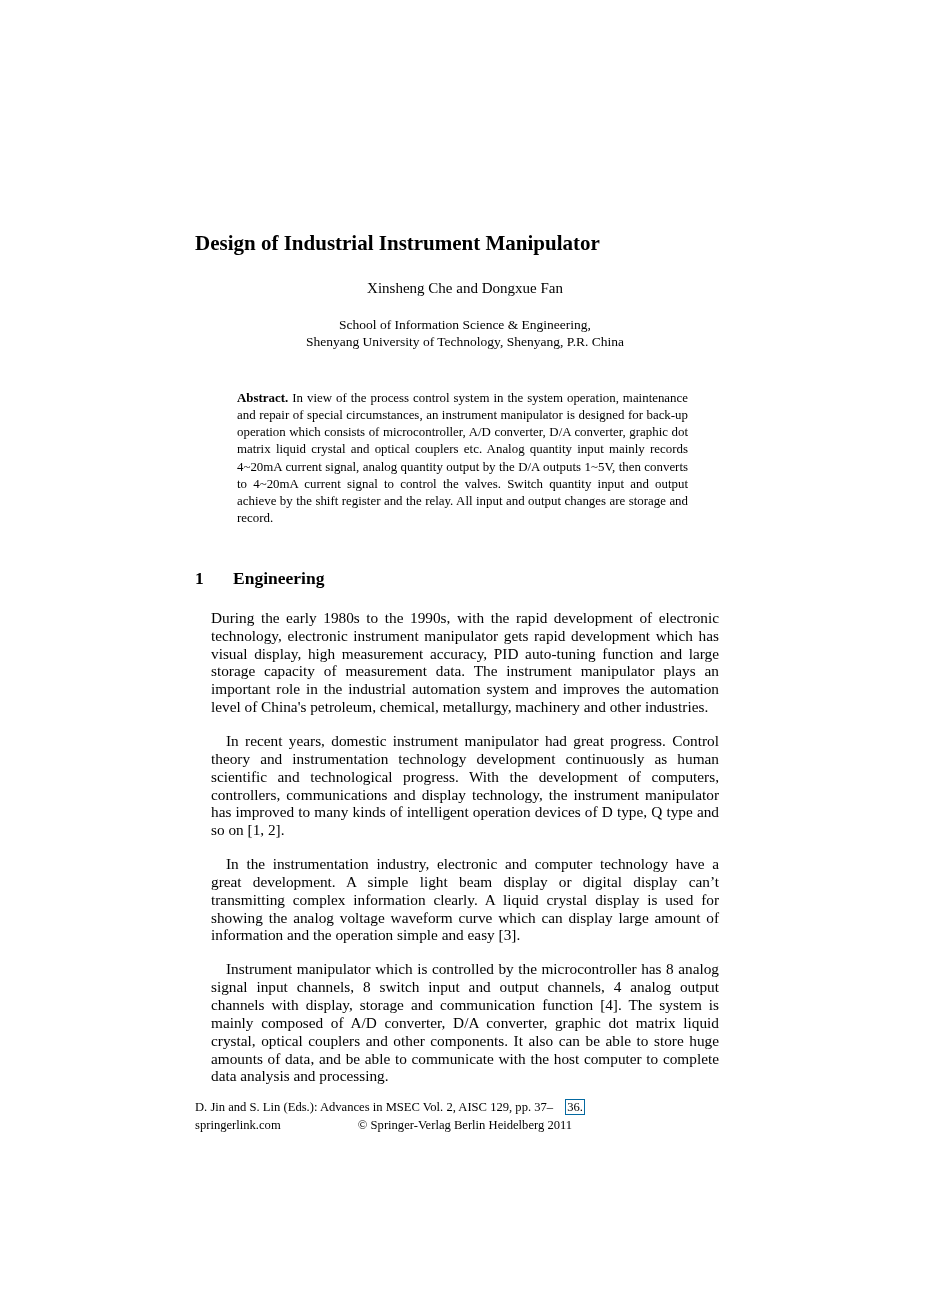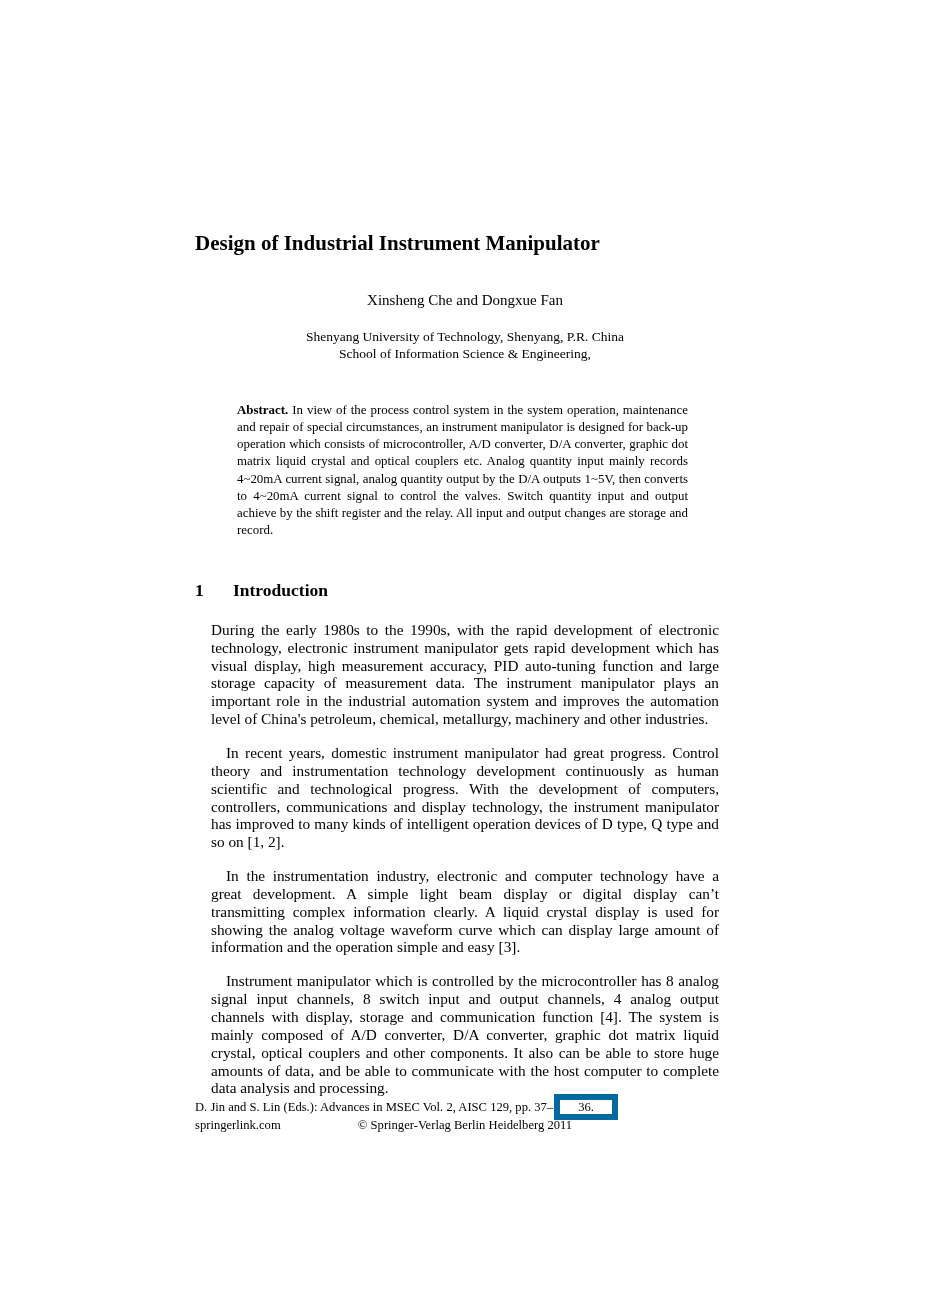--- a/index.html
+++ b/index.html
@@ -21,21 +21,21 @@
     width: 540px;
   }
   .title {
     margin-top: 231px;
     text-align: left;
     font-size: 21px;
     font-weight: bold;
     line-height: 1.2;
   }
   .authors {
-    margin-top: 36px;
+    margin-top: 24px;
     text-align: center;
     font-size: 15px;
   }
   .affiliation {
     margin-top: 19px;
     text-align: center;
     font-size: 13.5px;
     line-height: 17px;
   }
   .email {
@@ -85,23 +85,23 @@
     left: 195px;
     top: 1099px;
     width: 540px;
     font-size: 12.6px;
     line-height: 16px;
   }
   .footer-line1 {
     white-space: nowrap;
   }
   .link-box {
-    border: 6px solid #0369a1;
-    padding: 0 18px;
-    margin-left: 1px;
+    border: 1px solid #0369a1;
+    padding: 0 1px;
+    margin-left: 12px;
   }
   .footer-line2 {
     position: relative;
     height: 16px;
     margin-top: 2px;
   }
   .footer-line2 .left {
     position: absolute;
     left: 0;
     text-align: right;
@@ -116,33 +116,33 @@
 </head>
 <body>
 
 <div class="page">
 
   <div class="title">Design of Industrial Instrument Manipulator</div>
 
   <div class="authors">Xinsheng Che and Dongxue Fan</div>
 
   <div class="affiliation">
+    <div>School of Information Science &amp; Engineering,</div>
     <div>Shenyang University of Technology, Shenyang, P.R. China</div>
-    <div>School of Information Science &amp; Engineering,</div>
   </div>
 
   <div class="abstract">
     <span class="label">Abstract.</span>
     <span>In view of the process control system in the system operation, maintenance and repair of special circumstances, an instrument manipulator is designed for back-up operation which consists of microcontroller, A/D converter, D/A converter, graphic dot matrix liquid crystal and optical couplers etc. Analog quantity input mainly records 4~20mA current signal, analog quantity output by the D/A outputs 1~5V, then converts to 4~20mA current signal to control the valves. Switch quantity input and output achieve by the shift register and the relay. All input and output changes are storage and record.</span>
   </div>
 
 
   <div class="section-heading">
     <span class="num">1</span>
-    <span>Introduction</span>
+    <span>Engineering</span>
   </div>
 
   <div class="body-text">
     <p>During the early 1980s to the 1990s, with the rapid development of electronic technology, electronic instrument manipulator gets rapid development which has visual display, high measurement accuracy, PID auto-tuning function and large storage capacity of measurement data. The instrument manipulator plays an important role in the industrial automation system and improves the automation level of China's petroleum, chemical, metallurgy, machinery and other industries.</p>
     <p class="indent">In recent years, domestic instrument manipulator had great progress. Control theory and instrumentation technology development continuously as human scientific and technological progress. With the development of computers, controllers, communications and display technology, the instrument manipulator has improved to many kinds of intelligent operation devices of D type, Q type and so on [1, 2].</p>
     <p class="indent">In the instrumentation industry, electronic and computer technology have a great development. A simple light beam display or digital display can’t transmitting complex information clearly. A liquid crystal display is used for showing the analog voltage waveform curve which can display large amount of information and the operation simple and easy [3].</p>
     <p class="indent">Instrument manipulator which is controlled by the microcontroller has 8 analog signal input channels, 8 switch input and output channels, 4 analog output channels with display, storage and communication function [4]. The system is mainly composed of A/D converter, D/A converter, graphic dot matrix liquid crystal, optical couplers and other components. It also can be able to store huge amounts of data, and be able to communicate with the host computer to complete data analysis and processing.</p>
   </div>
 
 </div>

